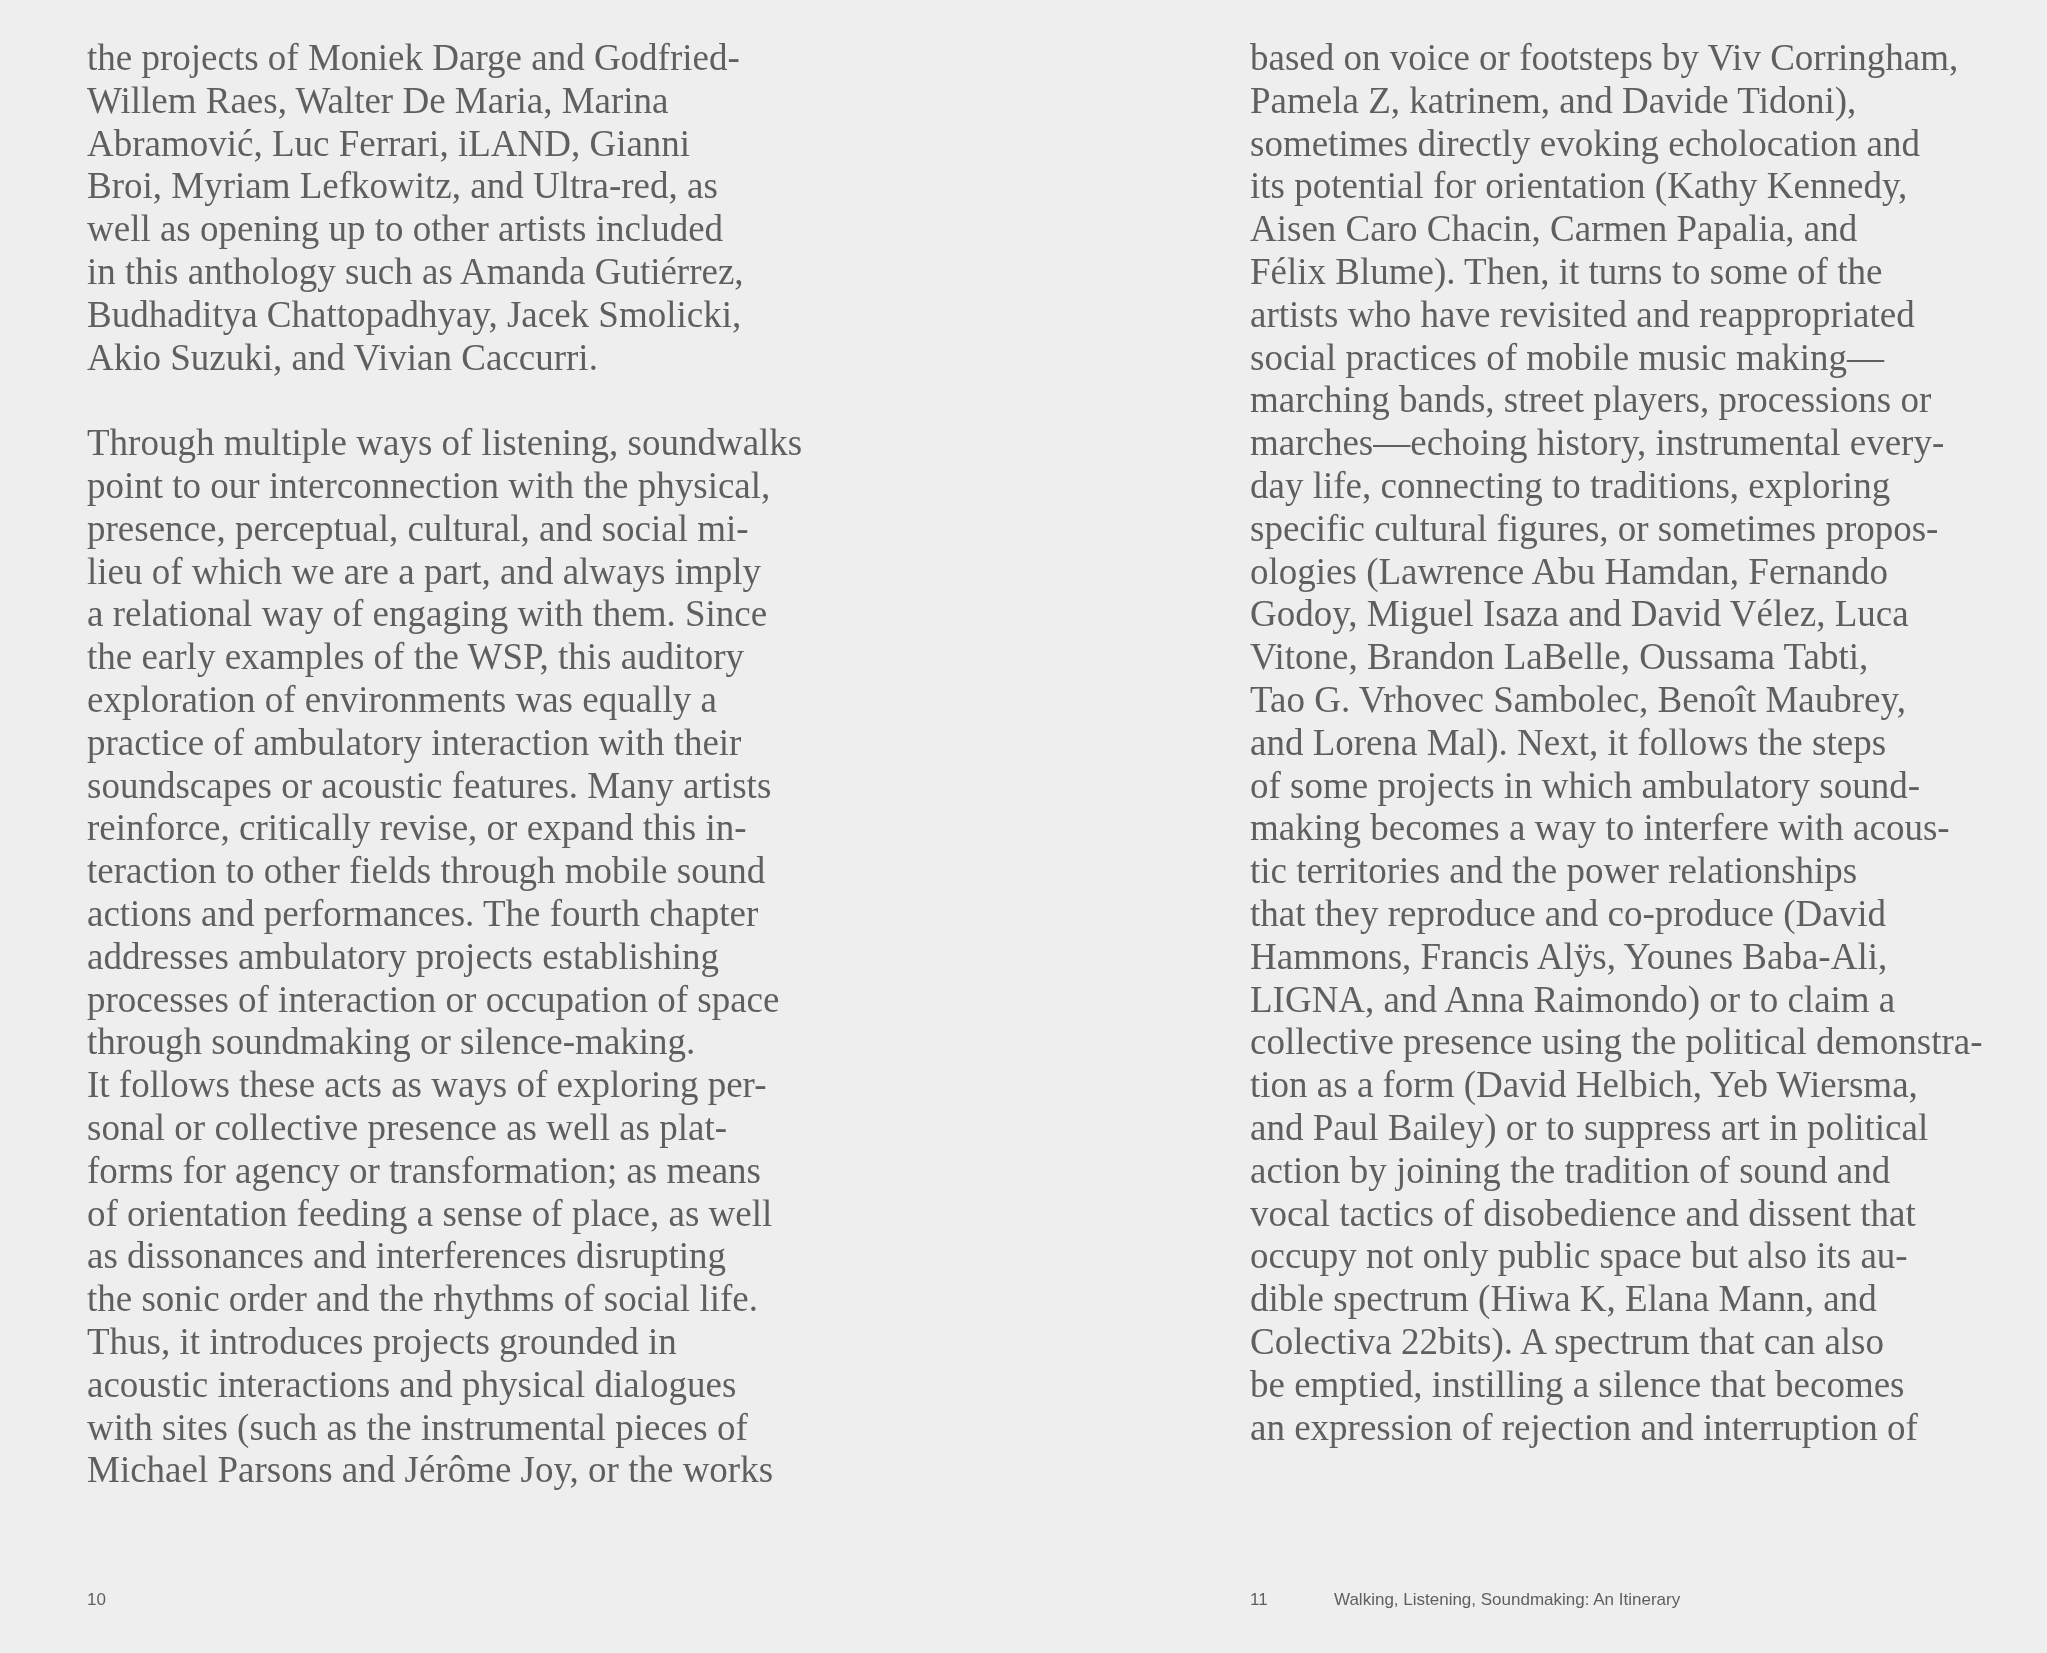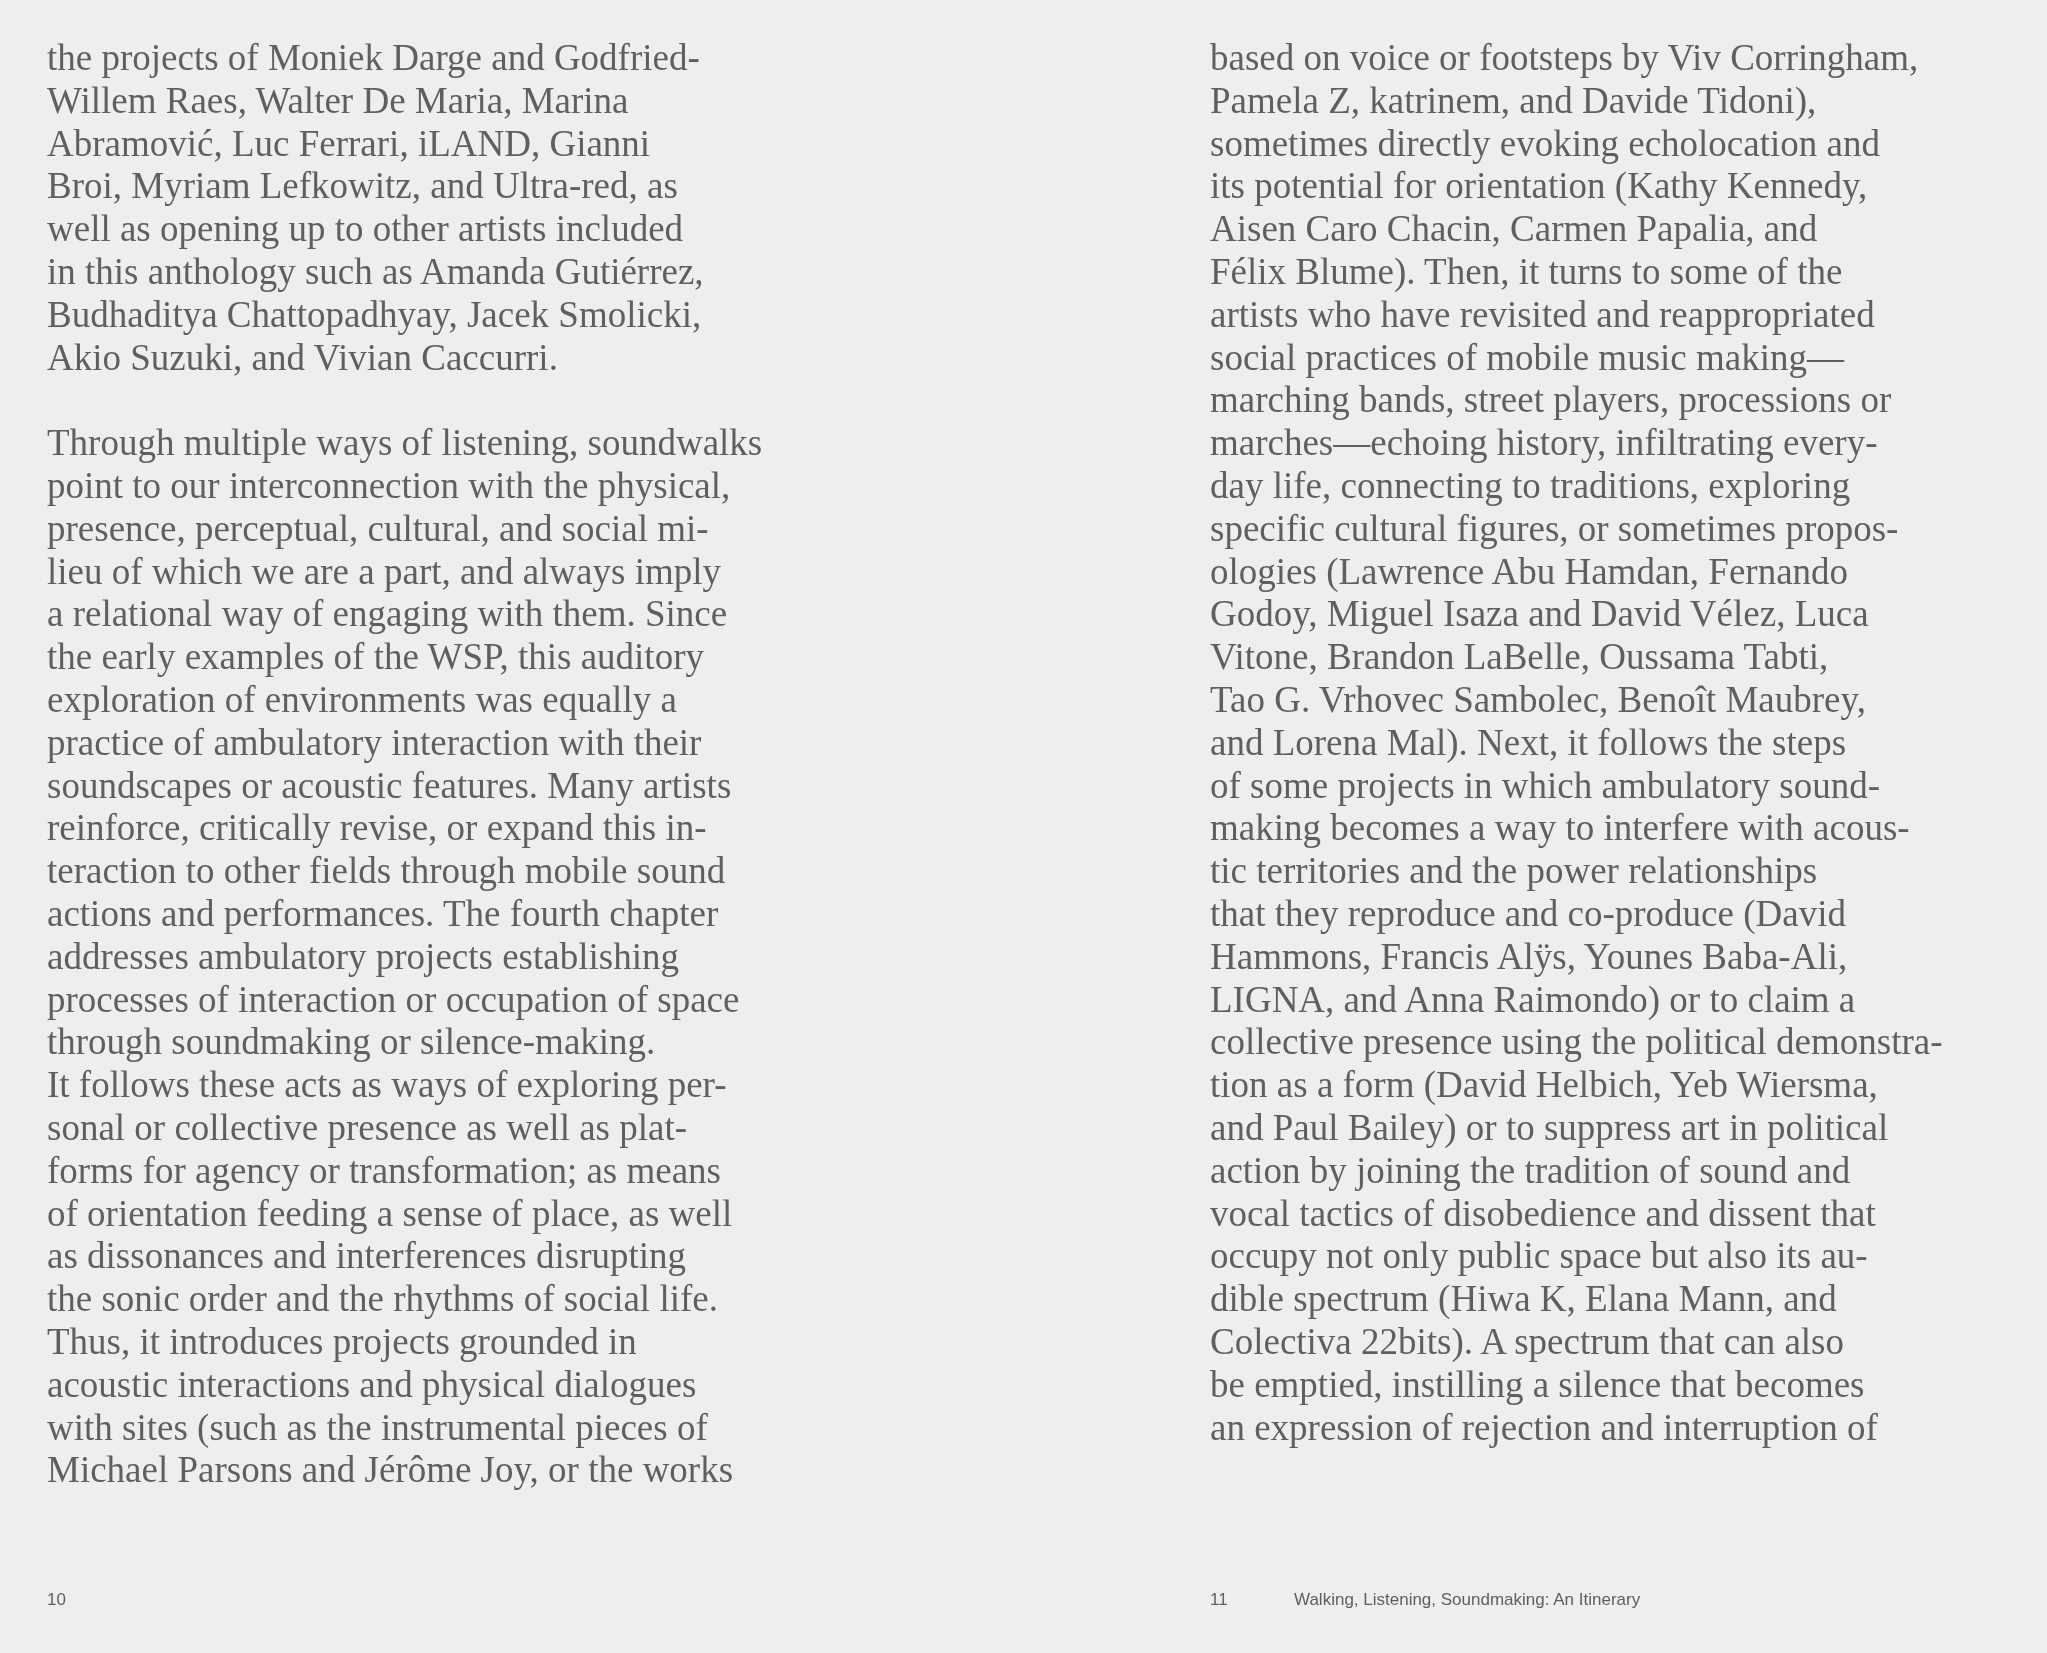--- a/index.html
+++ b/index.html
@@ -1,20 +1,20 @@
 <!DOCTYPE html>
 <html><head>
 <meta charset="utf-8">
 <style>
   html, body { margin: 0; padding: 0; }
   body {
     width: 2047px; height: 1653px; background: #eeeeee; position: relative; overflow: hidden;
     color: #5f5f5f;
   }
-  .page { position: absolute; top: 0; height: 1653px; }
+  .page { position: absolute; top: 0; height: 1653px; margin-left: 40px; }
   .page-left { left: 0; width: 1023px; }
   .page-right { left: 1023px; width: 1024px; }
   .body-text {
     position: absolute; top: 37px;
     font-family: "Liberation Serif", serif;
     font-size: 37px; line-height: 42.8px;
     white-space: nowrap;
   }
   .page-left .body-text { left: 47px; }
   .page-right .body-text { left: 187px; }
@@ -83,21 +83,21 @@
       <div>
         <span class="line">based on voice or footsteps by Viv Corringham,</span>
         <span class="line">Pamela Z, katrinem, and Davide Tidoni),</span>
         <span class="line">sometimes directly evoking echolocation and</span>
         <span class="line">its potential for orientation (Kathy Kennedy,</span>
         <span class="line">Aisen Caro Chacin, Carmen Papalia, and</span>
         <span class="line">Félix Blume). Then, it turns to some of the</span>
         <span class="line">artists who have revisited and reappropriated</span>
         <span class="line">social practices of mobile music making—</span>
         <span class="line">marching bands, street players, processions or</span>
-        <span class="line">marches—echoing history, infiltrating every-</span>
+        <span class="line">marches—echoing history, instrumental every-</span>
         <span class="line">day life, connecting to traditions, exploring</span>
         <span class="line">specific cultural figures, or sometimes propos-</span>
         <span class="line">ologies (Lawrence Abu Hamdan, Fernando</span>
         <span class="line">Godoy, Miguel Isaza and David Vélez, Luca</span>
         <span class="line">Vitone, Brandon LaBelle, Oussama Tabti,</span>
         <span class="line">Tao G. Vrhovec Sambolec, Benoît Maubrey,</span>
         <span class="line">and Lorena Mal). Next, it follows the steps</span>
         <span class="line">of some projects in which ambulatory sound-</span>
         <span class="line">making becomes a way to interfere with acous-</span>
         <span class="line">tic territories and the power relationships</span>

